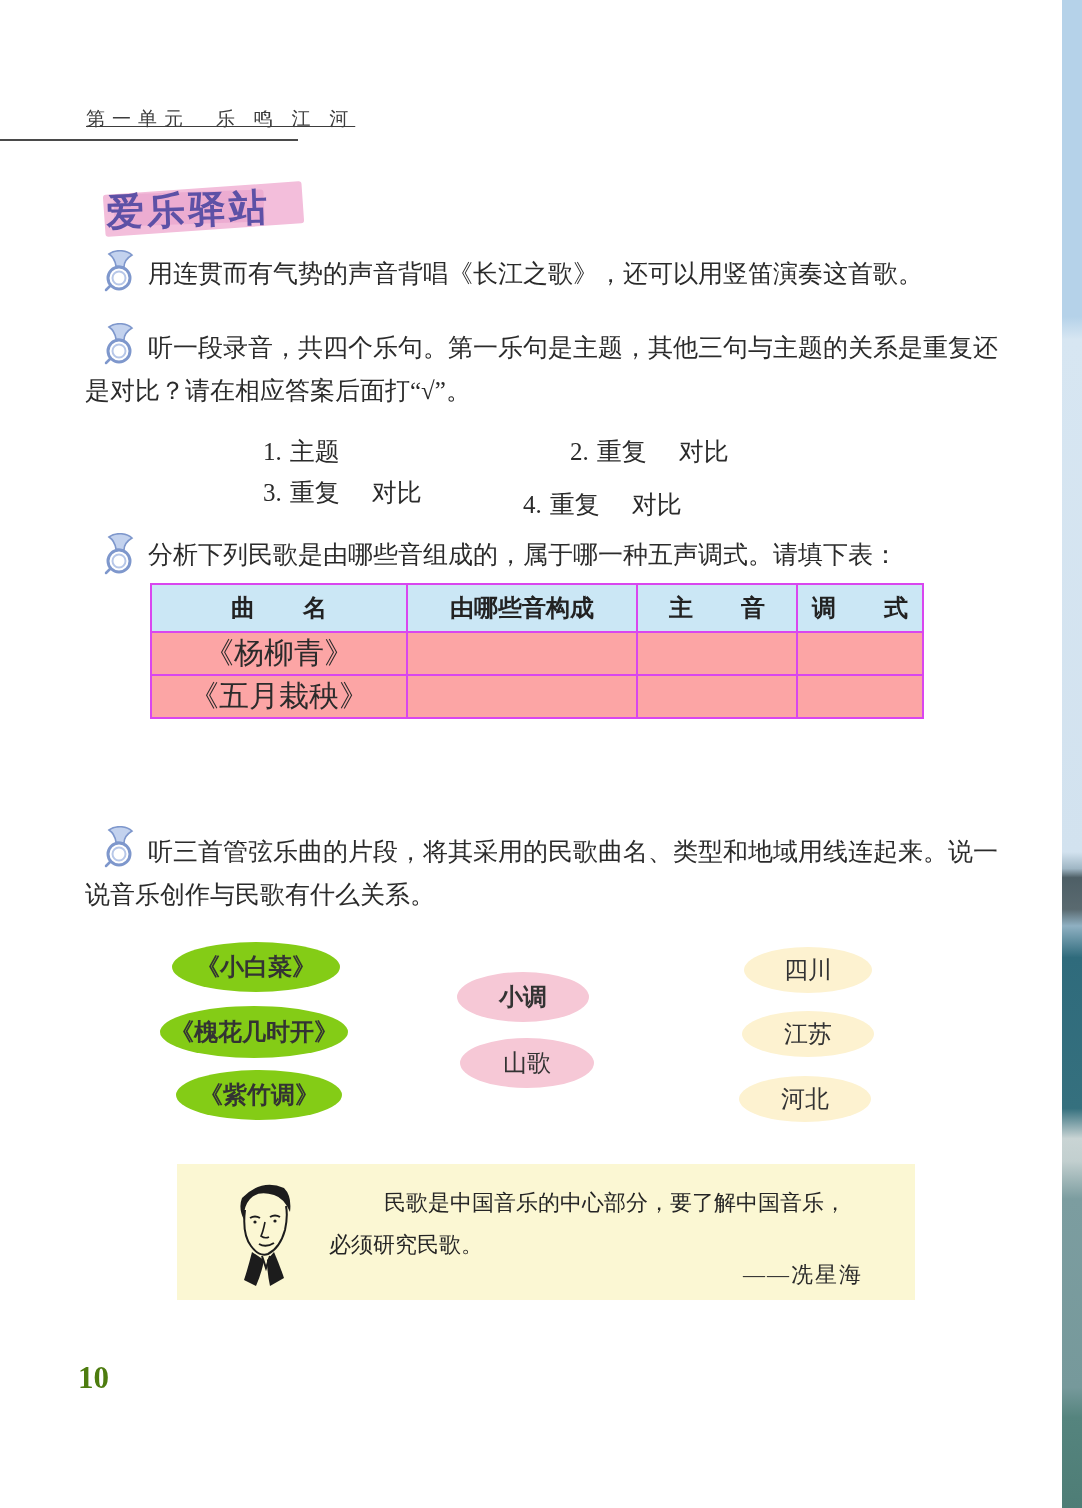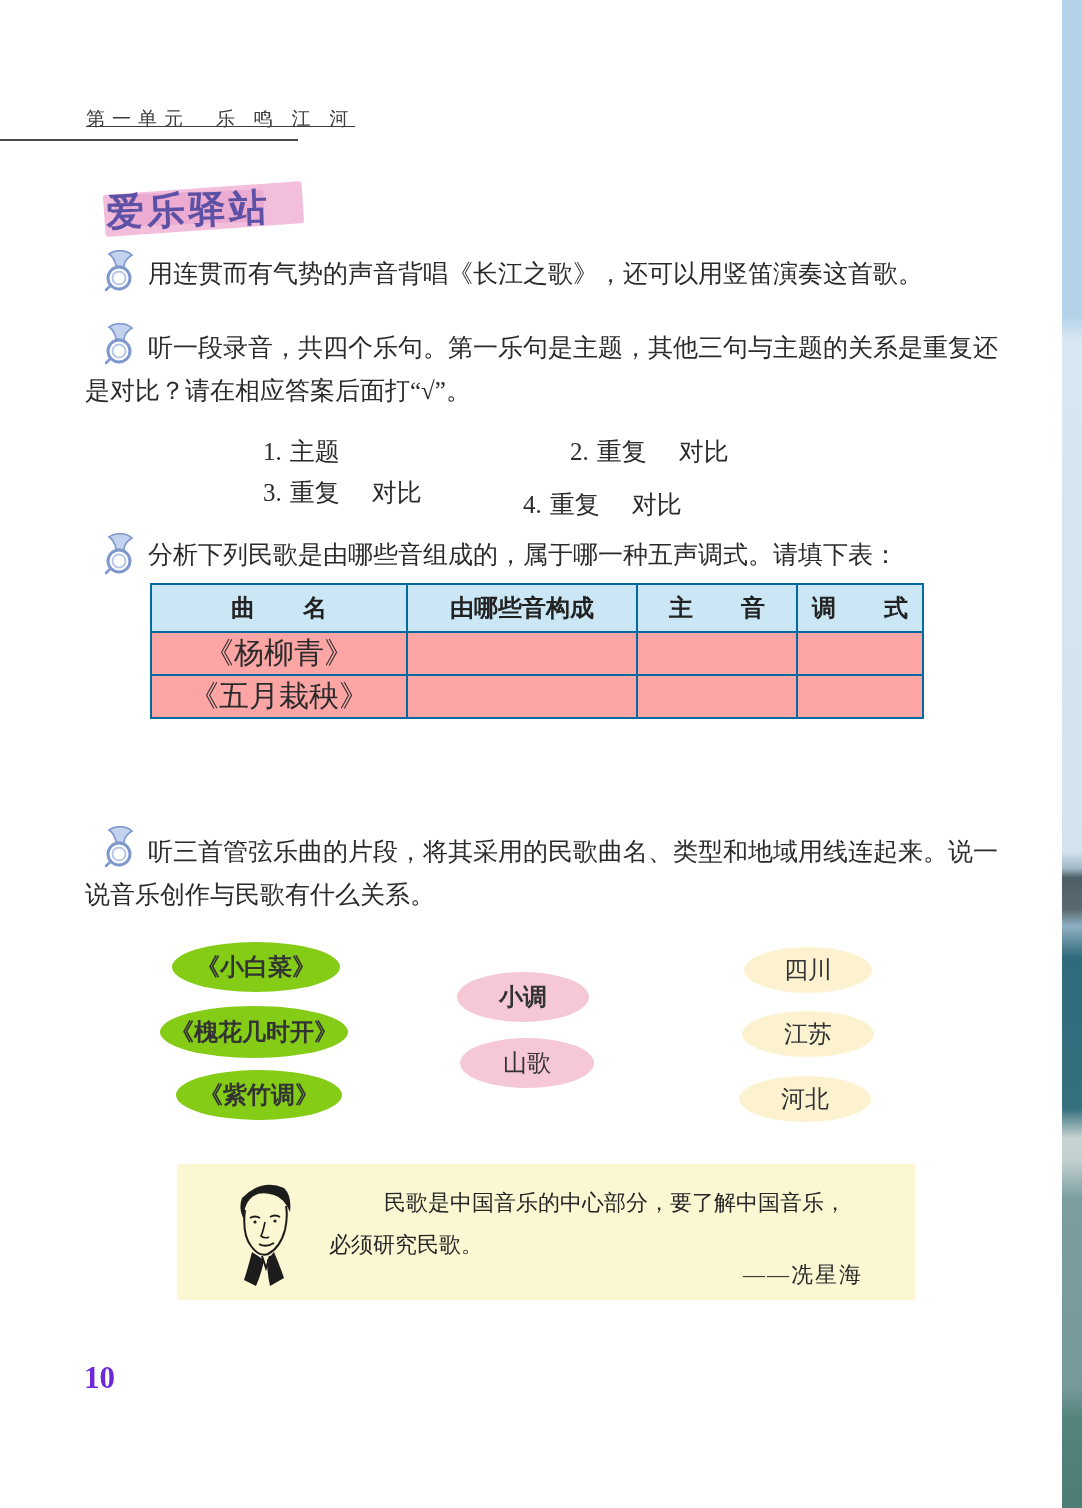--- a/index.html
+++ b/index.html
@@ -48,21 +48,21 @@
   .option-cell { position:absolute; font-size:25px; color:#2b2b2b; }
   .option-cell .w-b { margin-left:32px; }
   .option-cell .w-a { margin-left:8px; }
 
   
   .quiz-table {
     position:absolute; left:150px; top:583px;
     border-collapse:collapse; table-layout:fixed;
   }
   .quiz-table td, .quiz-table th {
-    border:2px solid #0369a1; text-align:center; vertical-align:middle;
+    border:2px solid #d946ef; text-align:center; vertical-align:middle;
   }
   .quiz-table th {
     background:#cbe7f5; height:48px; font-size:24px; font-weight:bold;
     font-family:"Liberation Sans","DejaVu Sans",sans-serif; color:#222;
   }
   .quiz-table td { background:#fca5a5; height:42px; font-size:30px; color:#2b2b2b; }
 
   
   .oval {
     position:absolute; border-radius:50%;
@@ -85,22 +85,22 @@
   }
   .quote-l1 { left:207px; top:24px; }
   .quote-l2 { left:152px; top:66px; }
   .quote-attr {
     position:absolute; left:566px; top:96px;
     font-size:22px; color:#2b2b2b; letter-spacing:2px;
   }
 
   
   .page-number {
-    position:absolute; left:84px; top:1360px;
-    font-size:31px; font-weight:bold; color:#6d28d9;
+    position:absolute; left:78px; top:1360px;
+    font-size:31px; font-weight:bold; color:#4d7c0f;
   }
 
   
   .photo-strip {
     position:absolute; right:0; top:0; width:20px; height:1508px;
     background:linear-gradient(to bottom,
       #b5d2e9 0%, #b5d2e9 21%,
       #d7e6f2 22.5%, #d2e2ef 56.5%,
       #9fb6c4 57.6%,
       #4e5f66 58.2%, #5a6a70 60.3%,

